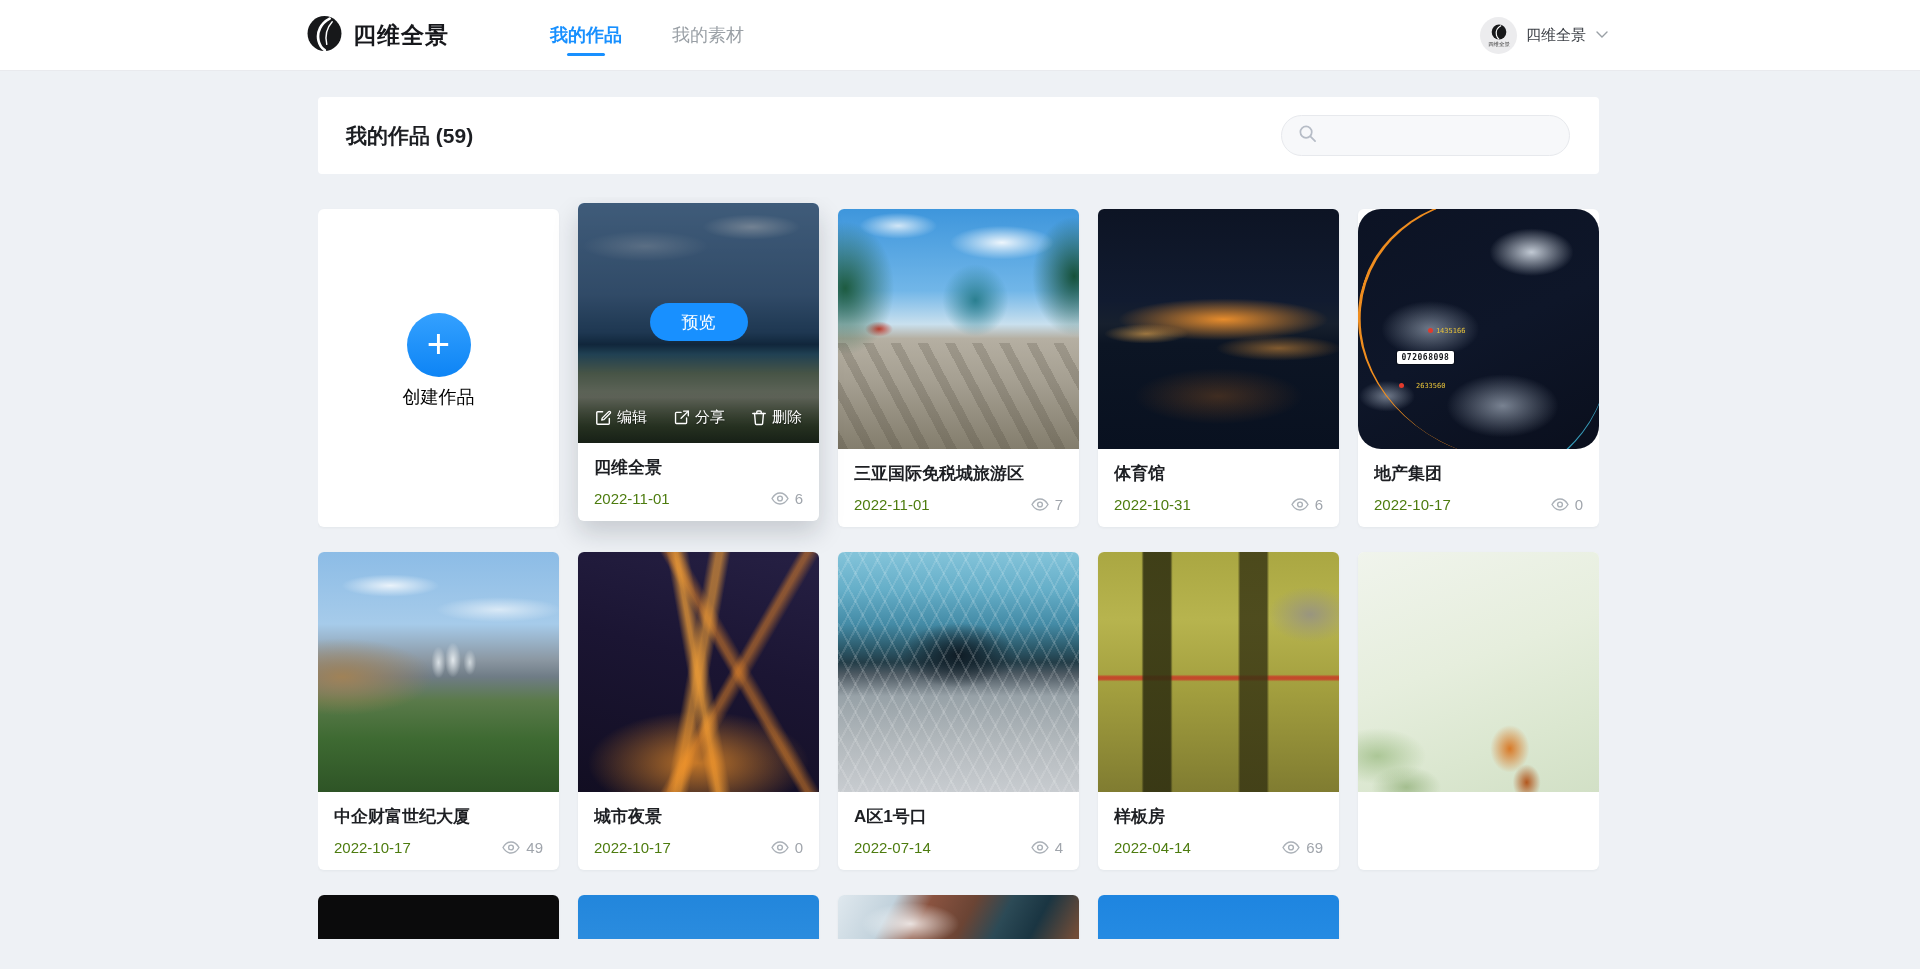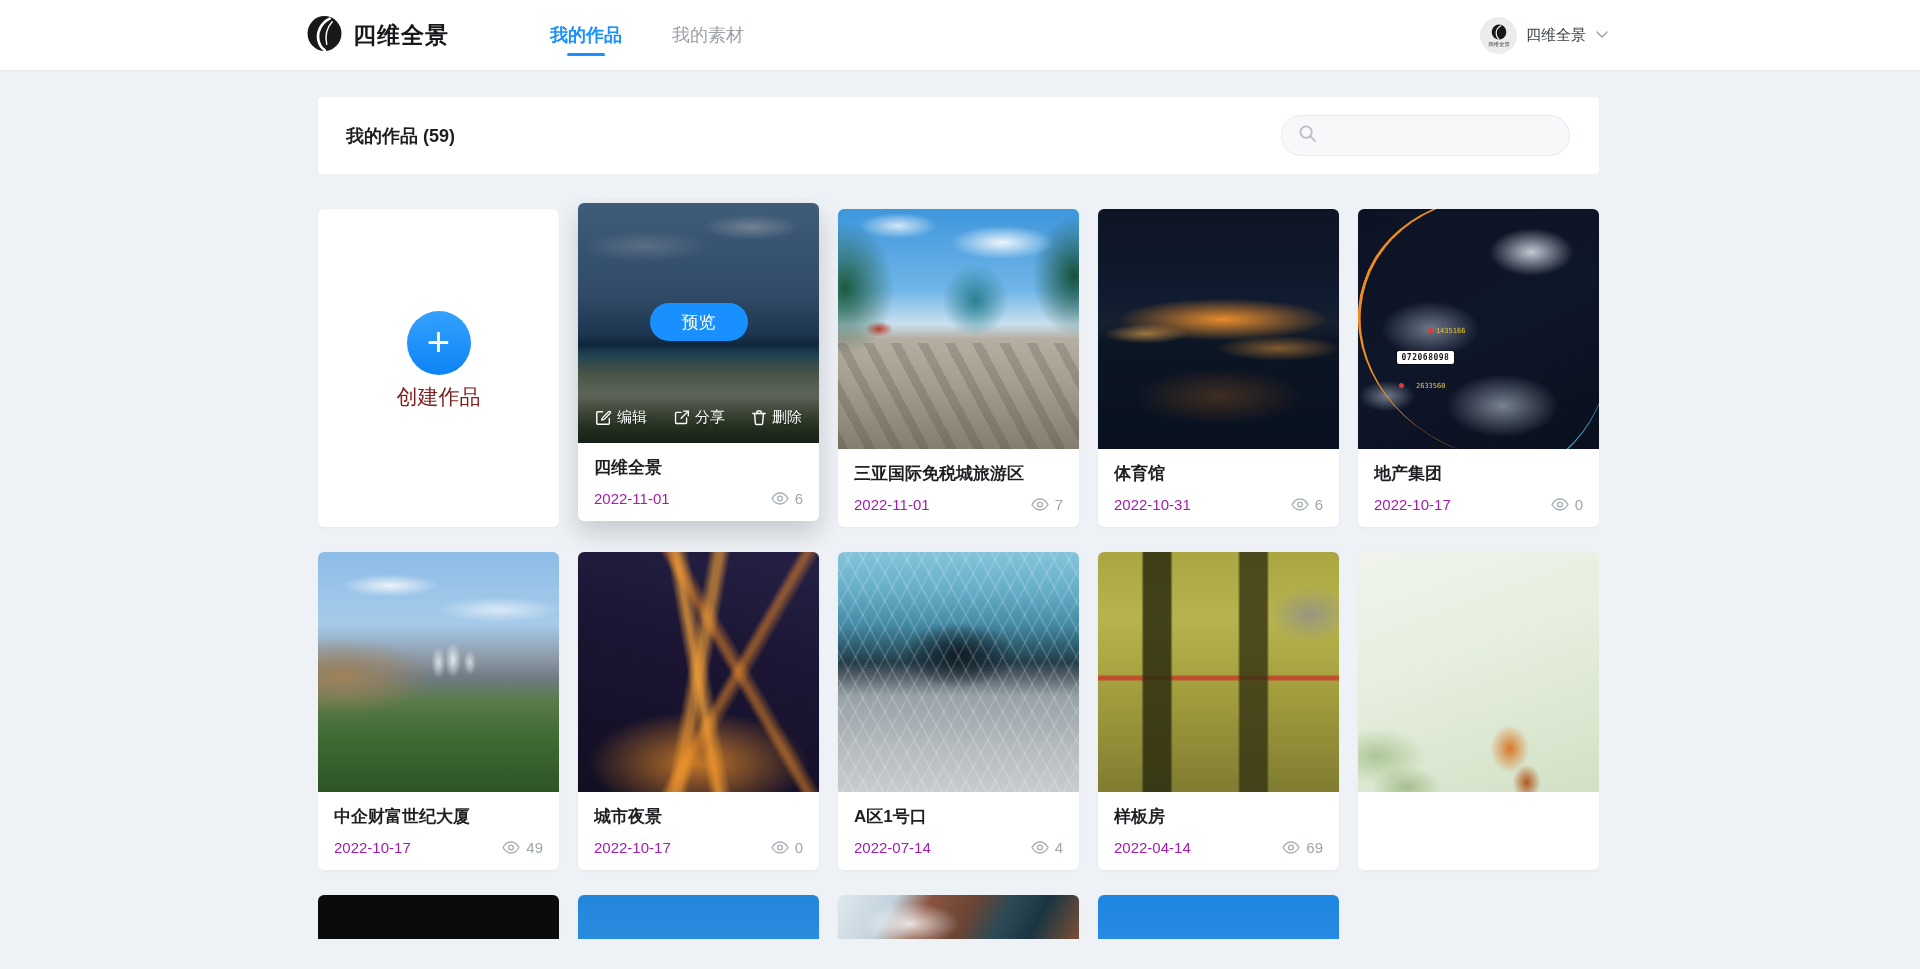--- a/index.html
+++ b/index.html
@@ -17,39 +17,39 @@
   .tab{position:relative;height:70px;display:flex;align-items:center;font-size:18px;color:#9aa0a6;cursor:pointer;padding:0 2px;}
   .tab.active{color:#1890ff;font-weight:bold;}
   .tab.active::after{content:"";position:absolute;left:50%;transform:translateX(-50%);bottom:14px;width:38px;height:3px;border-radius:2px;background:#1890ff;}
   .user{position:absolute;right:312px;top:0;height:70px;display:flex;align-items:center;gap:9px;cursor:pointer;}
   .avatar{width:37px;height:37px;border-radius:50%;background:#ececee;display:flex;flex-direction:column;align-items:center;justify-content:center;line-height:1;overflow:hidden;}
   .avatar .micro{font-size:6px;color:#3a3a3a;transform:scale(.9);margin-top:1px;white-space:nowrap;}
   .user-name{font-size:15px;color:#3b3f45;}
   .caret{display:flex;align-items:center;margin-left:1px;}
   
   .panel{position:absolute;left:318px;top:97px;width:1281px;height:77px;background:#fff;border-radius:4px;box-sizing:border-box;display:flex;align-items:center;justify-content:space-between;padding:0 29px 0 28px;}
-  .page-title{font-size:18px;font-weight:bold;color:#1c1e22;}
+  .page-title{font-size:21px;font-weight:bold;color:#1c1e22;}
   .search-box{width:289px;height:41px;box-sizing:border-box;border:1px solid #e7e9ed;background:#f7f8fa;border-radius:21px;display:flex;align-items:center;padding:0 12px 0 16px;}
   .search-box input{border:none;outline:none;background:transparent;flex:1;margin-left:9px;font-size:15px;color:#555;}
   
   .grid-clip{position:absolute;left:318px;top:197px;width:1281px;height:742px;overflow:hidden;}
   .grid{display:grid;grid-template-columns:repeat(5,241px);column-gap:19px;row-gap:25px;padding-top:12px;}
   .card{position:relative;width:241px;height:318px;background:#fff;border-radius:6px;box-shadow:0 1px 3px rgba(20,30,40,.05);cursor:pointer;}
   .card.hovered{transform:translateY(-6px);box-shadow:0 12px 26px rgba(15,25,40,.18);z-index:5;}
   .thumb{position:relative;width:241px;height:240px;border-radius:6px 6px 0 0;overflow:hidden;background:#ccc;}
   .info{padding:13px 16px 0;}
   .w-title{font-size:17px;font-weight:bold;color:#1d1f23;white-space:nowrap;overflow:hidden;text-overflow:ellipsis;}
   .meta{margin-top:11px;display:flex;align-items:center;justify-content:space-between;}
-  .w-date{font-size:15px;color:#a21caf;}
+  .w-date{font-size:15px;color:#4d7c0f;}
   .views{display:flex;align-items:center;gap:6px;color:#a0a5ac;font-size:15px;}
   
   .create-card{display:flex;flex-direction:column;align-items:center;justify-content:center;}
   .plus-circle{width:64px;height:64px;border-radius:50%;background:linear-gradient(180deg,#34a1ff 0%,#0d84f5 100%);display:flex;align-items:center;justify-content:center;margin-top:-14px;}
   .plus-circle span{color:#fff;font-size:40px;font-weight:300;line-height:1;margin-top:-3px;}
-  .create-label{margin-top:8px;font-size:21px;color:#7f1d1d;}
+  .create-label{margin-top:8px;font-size:18px;color:#000000;}
   
   .overlay{display:none;position:absolute;inset:0;background:rgba(10,18,28,.35);border-radius:6px 6px 0 0;}
   .card.hovered .overlay{display:block;}
   .preview-btn{position:absolute;top:100px;left:50%;transform:translateX(-50%);width:98px;height:38px;border-radius:19px;background:#1890ff;color:#fff;font-size:17px;display:flex;align-items:center;justify-content:center;border:none;}
   .actions{position:absolute;left:0;right:0;bottom:0;height:52px;display:flex;align-items:center;justify-content:space-between;padding:0 17px;box-sizing:border-box;background:linear-gradient(180deg,transparent,rgba(0,0,0,.45));}
   .action{display:flex;align-items:center;gap:5px;color:#fff;font-size:15px;text-shadow:0 1px 2px rgba(0,0,0,.5);}
   
   .map-extras{display:none;position:absolute;inset:0;font-family:"DejaVu Sans Mono","Liberation Mono",monospace;}
   .map-badge{position:absolute;left:16%;top:59%;background:#fff;color:#15171b;font-size:8px;font-weight:bold;padding:2px 5px;border-radius:2px;letter-spacing:.5px;box-shadow:0 0 0 1px rgba(0,0,0,.35);}
   .map-marker{position:absolute;display:flex;align-items:center;gap:3px;font-size:7px;color:#e8c33a;}
@@ -75,21 +75,21 @@
     radial-gradient(150px 30px at 52% 46%,rgba(242,146,44,.95),transparent 70%),
     radial-gradient(60px 14px at 20% 52%,rgba(250,180,80,.6),transparent 70%),
     radial-gradient(90px 18px at 75% 58%,rgba(245,160,60,.5),transparent 70%),
     radial-gradient(120px 40px at 50% 78%,rgba(220,120,30,.25),transparent 70%),
     linear-gradient(180deg,#0d1424 0%,#111b30 38%,#17202e 48%,#0c1524 56%,#091120 100%);}
   .art-digital-city{background-image:
     radial-gradient(60px 34px at 72% 18%,rgba(225,233,242,.85),transparent 70%),
     radial-gradient(70px 40px at 30% 50%,rgba(205,218,232,.5),transparent 70%),
     radial-gradient(80px 45px at 60% 82%,rgba(210,222,236,.55),transparent 70%),
     radial-gradient(40px 22px at 12% 78%,rgba(210,222,236,.5),transparent 70%),
-    linear-gradient(155deg,#0c1324 0%,#0e1629 52%,#0a0f1d 100%);}
+    linear-gradient(155deg,#0c1324 0%,#0e1629 52%,#0a0f1d 100%); border-radius: 23px;}
   .art-digital-city::before{content:"";position:absolute;right:-60px;top:-10px;width:300px;height:260px;border-radius:50%;border-left:3px solid #ef8d1f;transform:rotate(18deg);}
   .art-digital-city::after{content:"";position:absolute;left:-30px;top:40px;width:280px;height:240px;border-radius:50%;border-bottom:2px solid rgba(70,200,235,.75);transform:rotate(-12deg);}
   .art-cbd{background-image:
     radial-gradient(70px 16px at 30% 14%,rgba(255,255,255,.8),transparent 70%),
     radial-gradient(90px 18px at 75% 24%,rgba(255,255,255,.6),transparent 70%),
     radial-gradient(130px 55px at 10% 52%,#a08257,transparent 70%),
     radial-gradient(10px 22px at 56% 45%,#e3e9ed,transparent 80%),
     radial-gradient(8px 16px at 63% 46%,#cfd7dc,transparent 80%),
     radial-gradient(9px 20px at 50% 46%,#d8dfe4,transparent 80%),
     linear-gradient(180deg,#8cbce6 0%,#a6cbea 30%,#8b97a2 45%,#6f7c86 52%,#5a7a4a 62%,#3e6a32 78%,#2e5426 100%);}

